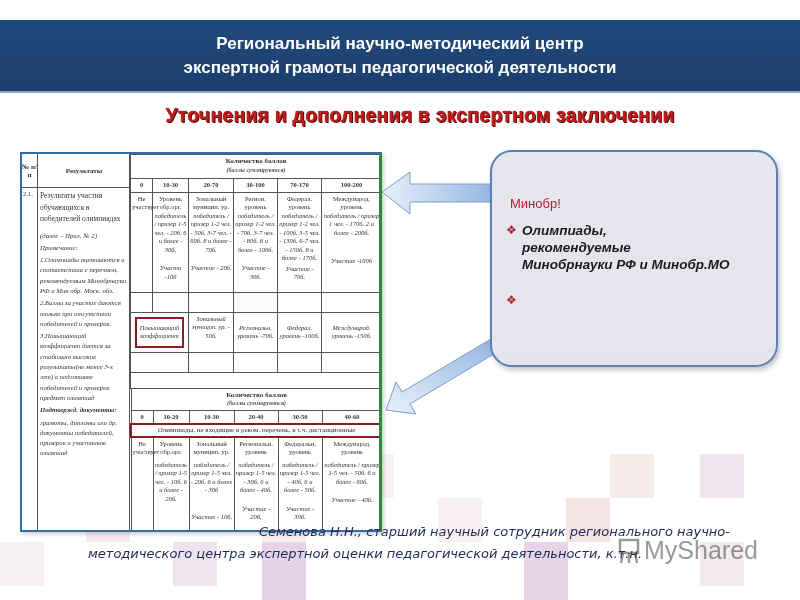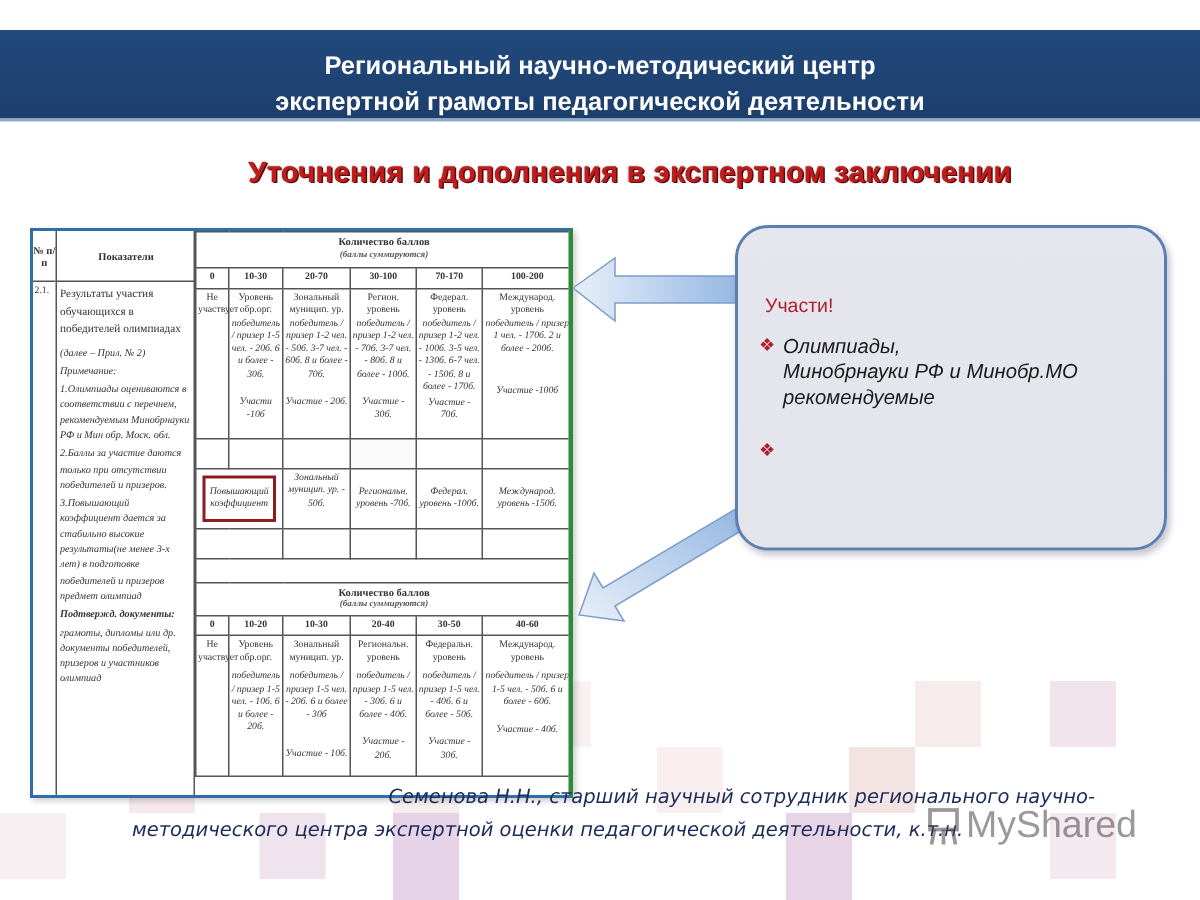--- a/index.html
+++ b/index.html
@@ -3,21 +3,21 @@
 <meta charset="utf-8">
 <style>
   * { box-sizing: border-box; margin: 0; padding: 0; }
   html, body { width: 800px; height: 600px; overflow: hidden; background: #ffffff; }
   body { position: relative; font-family: "Liberation Sans", sans-serif; }
 
   .bg-tiles { position: absolute; left: 0; top: 440px; width: 800px; height: 160px; }
   .tile { position: absolute; width: 44px; height: 44px; }
 
   .header-band {
-    position: absolute; left: 0; top: 20px; width: 800px; height: 61px;
+    position: absolute; left: 0; top: 20px; width: 800px; height: 73px;
     background: linear-gradient(180deg, #22497c 0%, #1e4373 60%, #1c3e6c 100%);
     border-bottom: 2px solid #8fa9c9;
   }
   .header-title {
     position: absolute; left: 0; top: 12px; width: 800px; text-align: center;
     color: #ffffff; font-size: 17px; font-weight: bold; line-height: 24px;
     font-family: "Liberation Sans", sans-serif;
   }
 
   .subtitle {
@@ -57,21 +57,21 @@
 
   .panel {
     position: absolute; left: 490px; top: 150px; width: 288px; height: 217px;
     background: linear-gradient(180deg, #e6e7ee 0%, #e3e4ec 100%);
     border: 2px solid #5b7fae; border-radius: 22px;
     box-shadow: 2px 3px 5px rgba(80,80,110,0.35);
   }
   .panel-new { position: absolute; left: 18px; top: 44px; color: #b01e2a; font-size: 13px; font-weight: normal; font-family: "Liberation Sans", sans-serif; }
   .bullet { position: absolute; left: 14px; display: flex; }
   .bullet-icon { width: 16px; color: #b01e2a; font-size: 12px; line-height: 17px; }
-  .bullet-text { font-style: italic; font-weight: normal; color: #1a1a1a; font-size: 13.5px; line-height: 17px; font-family: "Liberation Sans", sans-serif; }
+  .bullet-text { font-style: italic; font-weight: bold; color: #1a1a1a; font-size: 13.5px; line-height: 17px; font-family: "Liberation Sans", sans-serif; }
 
   .footer {
     position: absolute; left: 0; top: 521px; width: 800px; text-align: center;
     font-family: "DejaVu Sans", sans-serif; font-style: italic; color: #1d2a5a;
     font-size: 13px; line-height: 22px;
   }
   .footer .l1 { position: absolute; left: 130px; top: 0; width: 600px; text-align: right; }
   .footer .l2 { position: absolute; left: 88px; top: 22px; width: 700px; text-align: left; }
 
   .watermark {
@@ -106,21 +106,21 @@
 </div>
 
 <div class="subtitle">Уточнения и дополнения в экспертном заключении</div>
 
 <div class="doc">
   <div class="col-n">
     <div class="lt-head" style="left:0;width:15px;">№ п/п</div>
     <div style="position:absolute;top:36px;left:1px;font-size:6.5px;">2.1.</div>
   </div>
   <div class="col-left">
-    <div class="lt-head" style="left:16px;width:92px;">Показатели</div>
+    <div class="lt-head" style="left:16px;width:92px;">Результаты</div>
   </div>
   <div class="left-text">
     <p class="big">Результаты участия обучающихся в победителей олимпиадах</p>
     <p class="ital" style="margin-top:6px;">(далее – Прил. № 2)</p>
     <p class="ital">Примечание:</p>
     <p class="ital">1.Олимпиады оцениваются в соответствии с перечнем, рекомендуемым Минобрнауки РФ и Мин обр. Моск. обл.</p>
     <p class="ital">2.Баллы за участие даются только при отсутствии победителей и призеров.</p>
     <p class="ital">3.Повышающий коэффициент дается за стабильно высокие результаты(не менее 3-х лет) в подготовке победителей и призеров предмет олимпиад</p>
     <p style="font-weight:bold;font-style:italic;margin-top:2px;">Подтвержд. документы:</p>
     <p class="ital">грамоты, дипломы или др. документы победителей, призеров и участников олимпиад</p>
@@ -227,20 +227,23 @@
         </td>
       </tr>
       <tr class="colnum">
         <td>0</td>
         <td>10-20</td>
         <td>10-30</td>
         <td>20-40</td>
         <td>30-50</td>
         <td>40-60</td>
       </tr>
+      <tr>
+        <td colspan="6" class="redbox" style="font-size:7px;padding:1px 0;">Олимпиады, не входящие в реком. перечень, в т.ч. дистанционные</td>
+      </tr>
       <tr style="height:94px;">
         <td>
               <div>Не участвует</div>
             </td>
         <td>
           <div>Уровень обр.орг.</div>
           <div class="ital" style="margin-top:4px;">победитель / призер 1-5 чел. - 10б. 6 и более - 20б.</div>
         </td>
         <td>
           <div>Зональный муницип. ур.</div>
@@ -282,27 +285,27 @@
   <defs>
     <linearGradient id="ag2" x1="0" y1="1" x2="1" y2="0">
       <stop offset="0" stop-color="#e8f0fa"></stop>
       <stop offset="1" stop-color="#8fb3e0"></stop>
     </linearGradient>
   </defs>
   <polygon points="2,80 12,52 18,62 112,6 120,18 26,74 32,84" fill="url(#ag2)" stroke="#7d9dc8" stroke-width="1"></polygon>
 </svg>
 
 <div class="panel">
-  <div class="panel-new">Участи!</div>
+  <div class="panel-new">Минобр!</div>
   <div class="bullet" style="top:70px;">
     <span class="bullet-icon">❖</span>
     <div class="bullet-text">
       <div>Олимпиады,</div>
+      <div>рекомендуемые</div>
       <div>Минобрнауки РФ и Минобр.МО</div>
-      <div>рекомендуемые</div>
     </div>
   </div>
   <div class="bullet" style="top:140px;">
     <span class="bullet-icon">❖</span>
     <div class="bullet-text">
     </div>
   </div>
 </div>
 
 <div class="footer">

